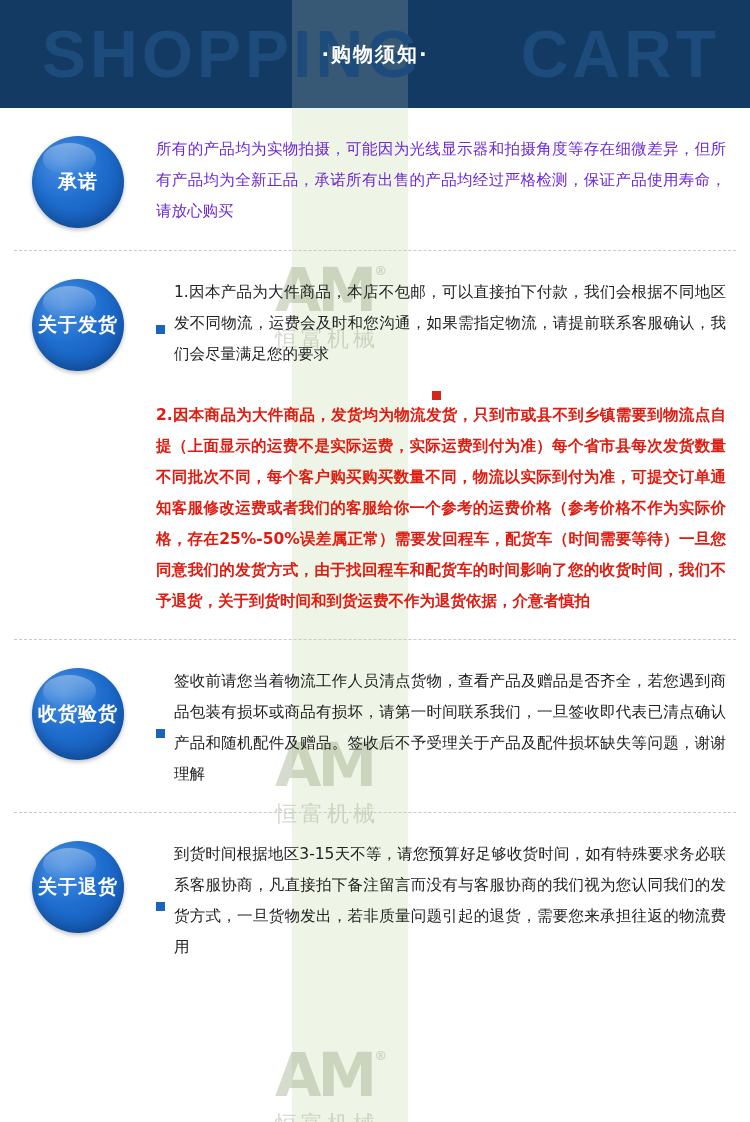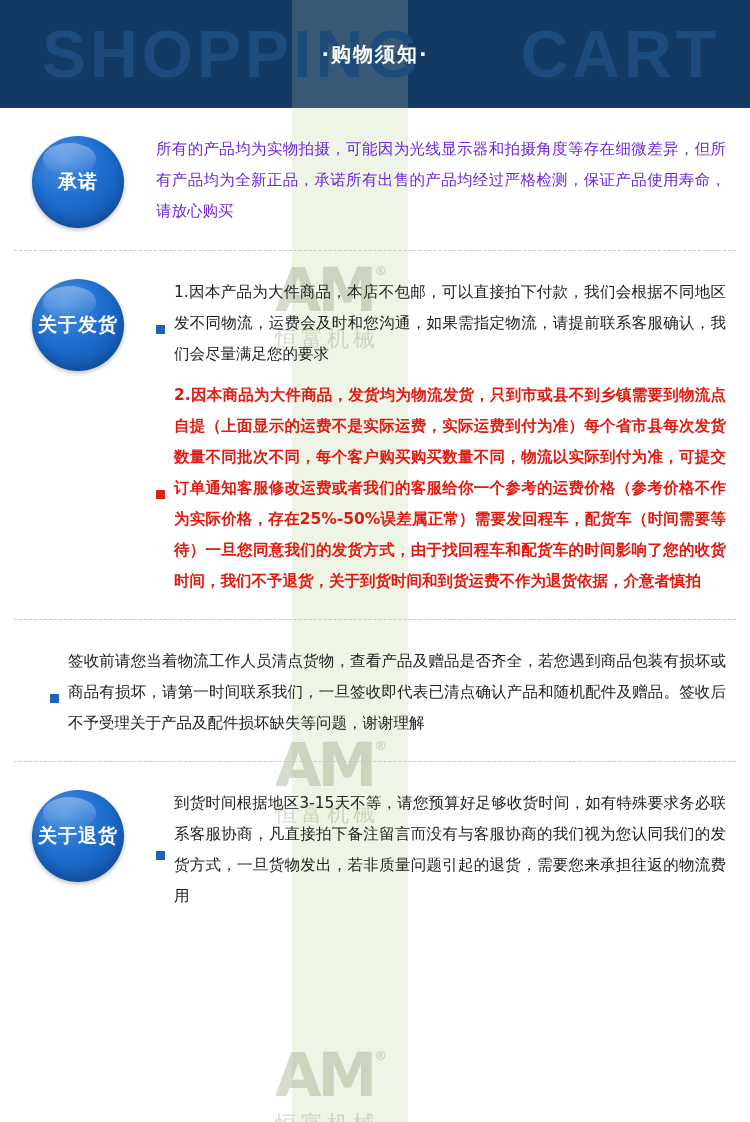--- a/index.html
+++ b/index.html
@@ -177,21 +177,21 @@
     line-height: 2.0;
     color: #6d28d9;
     font-family: "DejaVu Sans", sans-serif;
     text-align: justify;
   }
 
   .bullet-row {
     display: flex;
     align-items: center;
   }
-  .bullet-row + .bullet-row { margin-top: 10px; }
+  .bullet-row + .bullet-row { margin-top: 10px; flex-direction: column; }
   .bullet {
     flex: 0 0 auto;
     width: 9px;
     height: 9px;
     background: #1b63bd;
     margin-top: 11px;
     margin-right: 9px;
   }
   .bullet.red { background: #d8251b; }
   .bullet-text {
@@ -260,20 +260,24 @@
         <div class="bullet-row">
           <div class="bullet red"></div>
           <div class="bullet-text red">2.因本商品为大件商品，发货均为物流发货，只到市或县不到乡镇需要到物流点自提（上面显示的运费不是实际运费，实际运费到付为准）每个省市县每次发货数量不同批次不同，每个客户购买购买数量不同，物流以实际到付为准，可提交订单通知客服修改运费或者我们的客服给你一个参考的运费价格（参考价格不作为实际价格，存在25%-50%误差属正常）需要发回程车，配货车（时间需要等待）一旦您同意我们的发货方式，由于找回程车和配货车的时间影响了您的收货时间，我们不予退货，关于到货时间和到货运费不作为退货依据，介意者慎拍</div>
         </div>
       </div>
     </div>
 
     <div class="divider"></div>
 
     <div class="section">
+      <div class="badge">
+        <span>收货</span>
+        <span>验货</span>
+      </div>
       <div class="section-body">
         <div class="bullet-row">
           <div class="bullet"></div>
           <div class="bullet-text">签收前请您当着物流工作人员清点货物，查看产品及赠品是否齐全，若您遇到商品包装有损坏或商品有损坏，请第一时间联系我们，一旦签收即代表已清点确认产品和随机配件及赠品。签收后不予受理关于产品及配件损坏缺失等问题，谢谢理解</div>
         </div>
       </div>
     </div>
 
     <div class="divider"></div>
 

